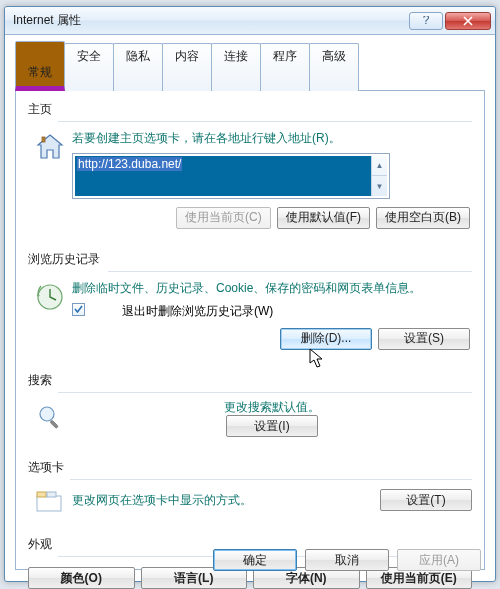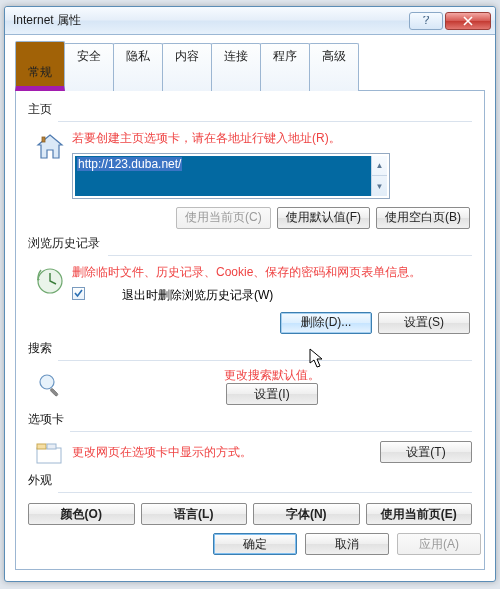--- a/index.html
+++ b/index.html
@@ -8,44 +8,44 @@
 .titlebar { height: 28px; background: linear-gradient(#f7fbff, #e5eef9 48%, #d7e6f6 52%, #e7f1fb); display: flex; align-items: center; padding: 0 4px 0 8px; border-bottom: 1px solid #9bb7d4; border-radius: 3px 3px 0 0; }
 .titlebar .ttl { color: #1a1a1a; flex: 1; }
 .tbtn { width: 34px; height: 18px; margin-left: 2px; border: 1px solid #8aa8c7; border-radius: 3px; display: flex; align-items: center; justify-content: center; background: linear-gradient(#f5faff,#d7e7f7); cursor: default; }
 .tbtn.close { width: 46px; background: linear-gradient(#f3a7a3,#d65c56 48%,#c43b33 52%,#e2766f); border-color:#9c3e39; color:#fff; font-weight:bold; }
 .tbtn svg { pointer-events:none; }
 .content { position: relative; padding: 8px 10px 10px; height: calc(100% - 28px); }
 .tabs { display: flex; margin-bottom: -1px; position: relative; z-index: 2; }
 .tab { padding: 4px 12px 4px; border: 1px solid #9cb6d2; border-bottom: none; background: linear-gradient(#fdfefe,#eef4fb); margin-right: -1px; color: #222; cursor: default; border-radius: 2px 2px 0 0; }
 .tab.active { background: #a16207; padding-top: 22px; padding-bottom: 5px; margin-top: -2px; border-bottom: 5px solid #a21caf; position: relative; }
 .panel { border: 1px solid #9cb6d2; background: #fff; padding: 10px 12px 14px; height: 480px; position: relative; }
-.group { margin-bottom: 6px; }
+.group { margin-bottom: 22px; }
 .group-label { color: #1a1a1a; margin-bottom: 2px; }
 .group-body { display: flex; }
 .icon-col { width: 44px; padding-top: 4px; display: flex; justify-content: center; }
 .text-col { flex: 1; }
-.desc { color: #ef4444; margin: 2px 0 6px; line-height: 1.4; }
+.desc { color: #0f766e; margin: 2px 0 6px; line-height: 1.4; }
 .url-box { width: 318px; height: 46px; border: 1px solid #93a9c2; padding: 2px; position: relative; display: flex; }
 .url-text { flex:1; background: #0369a1; padding: 1px 2px; }
 .url-text .sel { display:inline-block; background: #3a74c4; color:#fff; padding: 0 1px; }
 .spin { width: 16px; background: linear-gradient(#f7fbff,#e2edf8); border-left:1px solid #c6d5e6; display:flex; flex-direction:column; }
 .spin div{ flex:1; display:flex; align-items:center; justify-content:center; color:#5b7693; font-size:8px; border-bottom:1px solid #c6d5e6;}
 .spin div:last-child{border:none;}
 .btn-row { display: flex; justify-content: flex-end; gap: 6px; margin-top: 8px; }
 .btn-row.indent { padding-right: 2px; }
 .btn { min-width: 92px; height: 22px; border: 1px solid #8b8b8b; border-radius: 2px; background: linear-gradient(#fefefe,#efefef 48%,#e2e2e2 52%,#f0f0f0); color: #222; display: inline-flex; align-items:center; justify-content:center; padding: 0 8px; cursor: default; }
 .btn.disabled { color:#9a9a9a; border-color:#bcbcbc; background: linear-gradient(#fafafa,#f0f0f0); }
 .btn.hover { border-color:#3c7fb1; box-shadow: 0 0 0 1px #a4cff0 inset; background: linear-gradient(#f4faff,#dcefff 48%,#c7e5ff 52%,#e8f4ff); }
 .sep { height: 1px; background: #d9e2ed; margin: 3px 0 6px 46px; }
 .chk-row { display:flex; align-items:flex-start; margin: 6px 0 8px; gap: 31px; }
 .chk { width: 13px; height: 13px; border: 1px solid #7a9bbf; background: linear-gradient(#fdfefe,#e9f2fb); margin-right: 6px; display:flex; align-items:center; justify-content:center; }
 .chk svg { display:block; }
 .bottom-btns { display:flex; gap: 6px; margin-top: 10px; justify-content: space-between; font-weight: bold; }
 .bottom-btns .btn { flex:1; min-width: 0; }
-.dlg-btns { position:absolute; right: 14px; bottom: 26px; display:flex; gap: 8px; }
+.dlg-btns { position:absolute; right: 14px; bottom: 10px; display:flex; gap: 8px; }
 .dlg-btns .btn { min-width: 84px; }
 .dlg-btns .btn.primary { border-color:#3c7fb1; box-shadow: 0 0 0 1px #7ebef0 inset; }
 .cursor { position:absolute; left: 304px; top: 313px; pointer-events:none; z-index:10; }
 .icon-home svg, .icon-clock svg, .icon-mag svg, .icon-tabs svg { display:block; }
 </style>
 </head>
 <body>
 
 <div class="dialog">
   <div class="titlebar">

